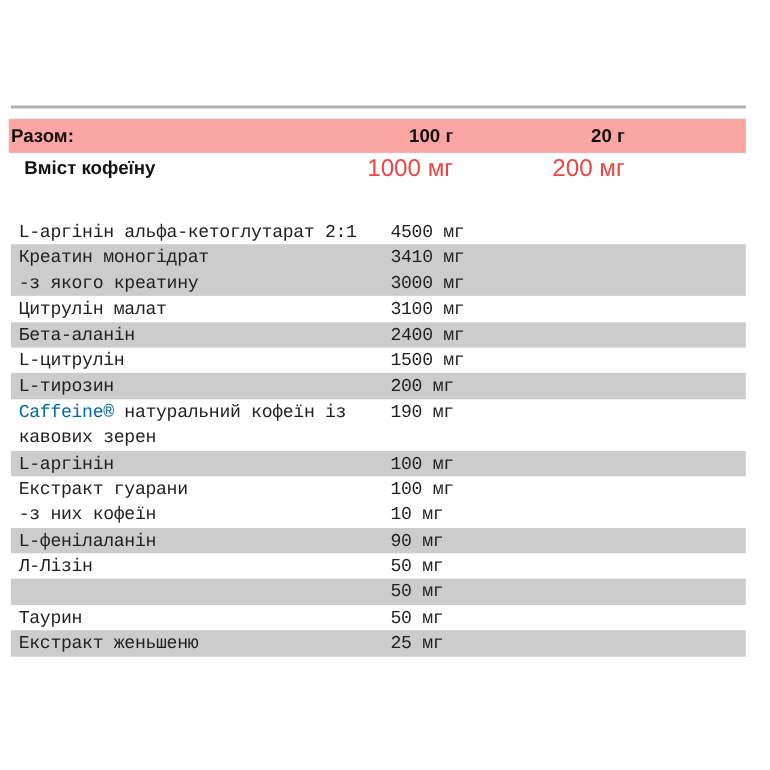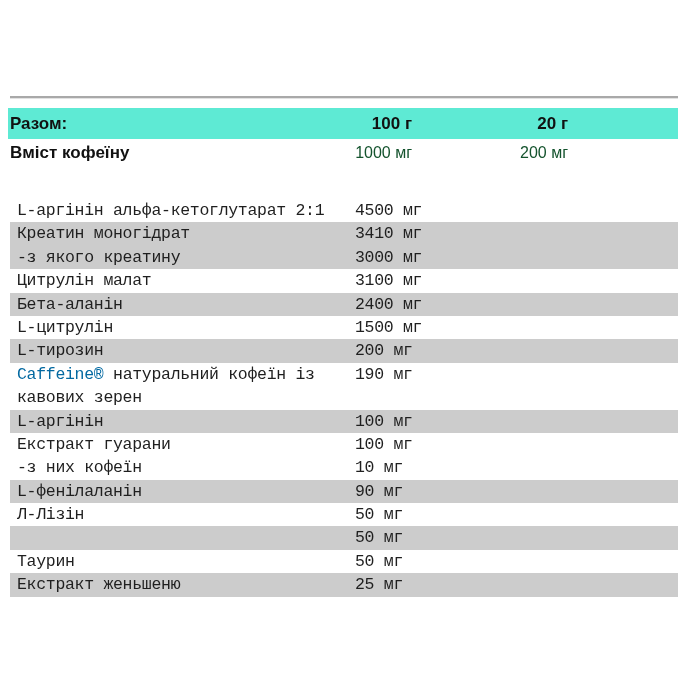--- a/index.html
+++ b/index.html
@@ -30,27 +30,28 @@
       top: 108px;
       width: 670px;
     }
     .sum-row {
       position: relative;
       height: 31px;
       line-height: 31px;
       font-size: 17px;
     }
     .sum-row.header {
-      background: #5eead4;
+      background: #fca5a5;
       font-weight: bold;
       color: #111111;
     }
     .sum-row.caffeine {
       height: 27px;
       line-height: 27px;
+      margin-left: 12px;
     }
     .sum-label {
       position: absolute;
       left: 2px;
       top: 0;
     }
     .sum-row.caffeine .sum-label {
       font-weight: bold;
       color: #111111;
     }
@@ -62,22 +63,22 @@
     }
     .sum-col2 {
       position: absolute;
       right: 110px;
       top: 0;
       text-align: right;
     }
     .sum-row.caffeine .sum-col1,
     .sum-row.caffeine .sum-col2 {
       font-weight: normal;
-      color: #14532d;
-      font-size: 16px;
+      color: #ef4444;
+      font-size: 22px;
     }
     .ingredients {
       position: absolute;
       left: 10px;
       top: 199px;
       width: 668px;
     }
     .ing-group {
       position: relative;
     }

